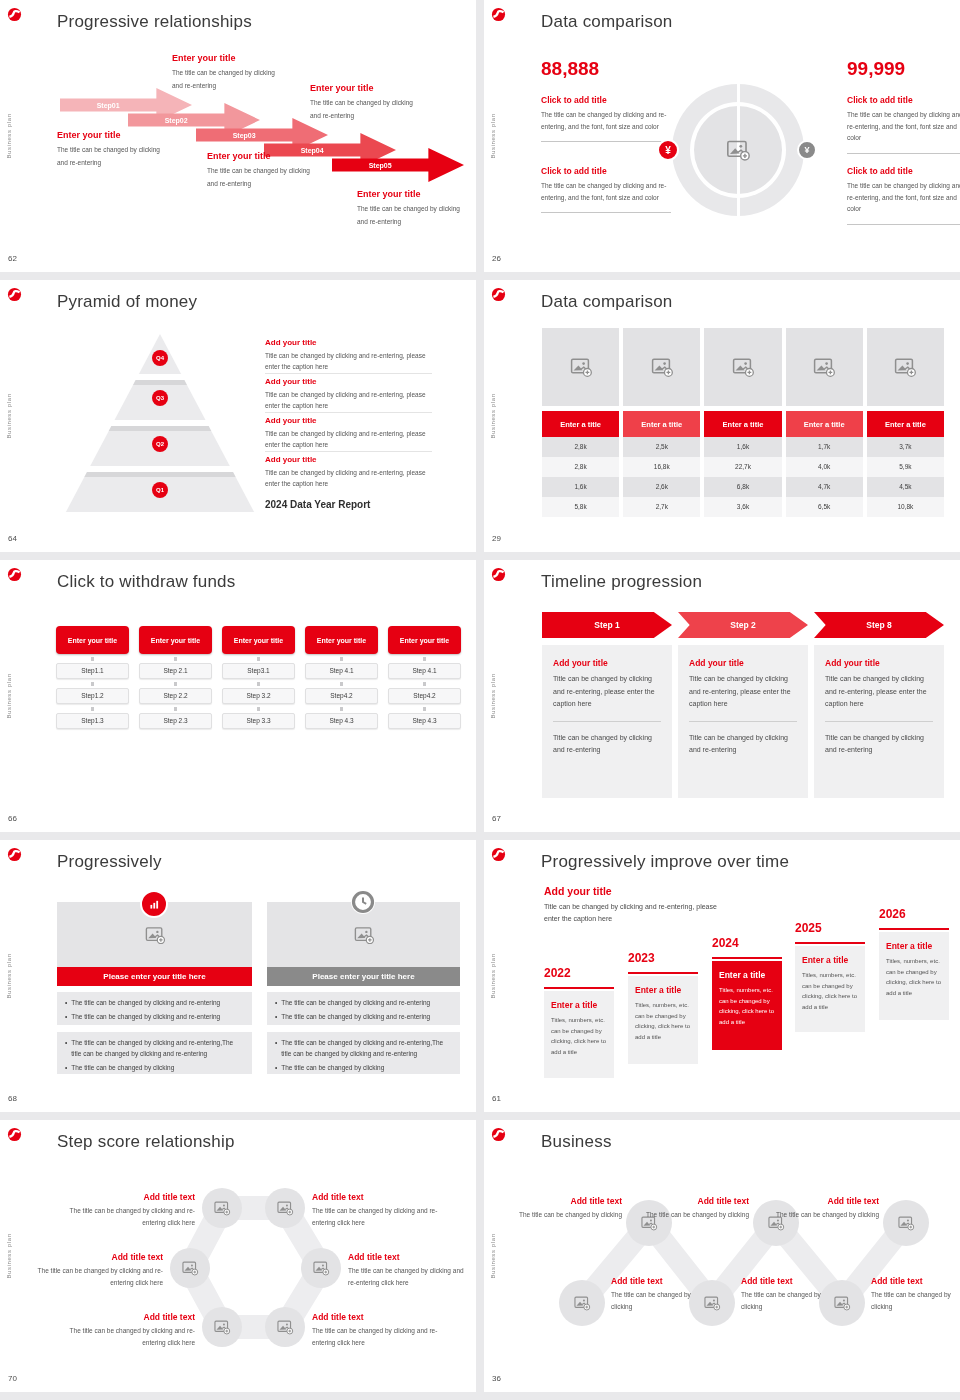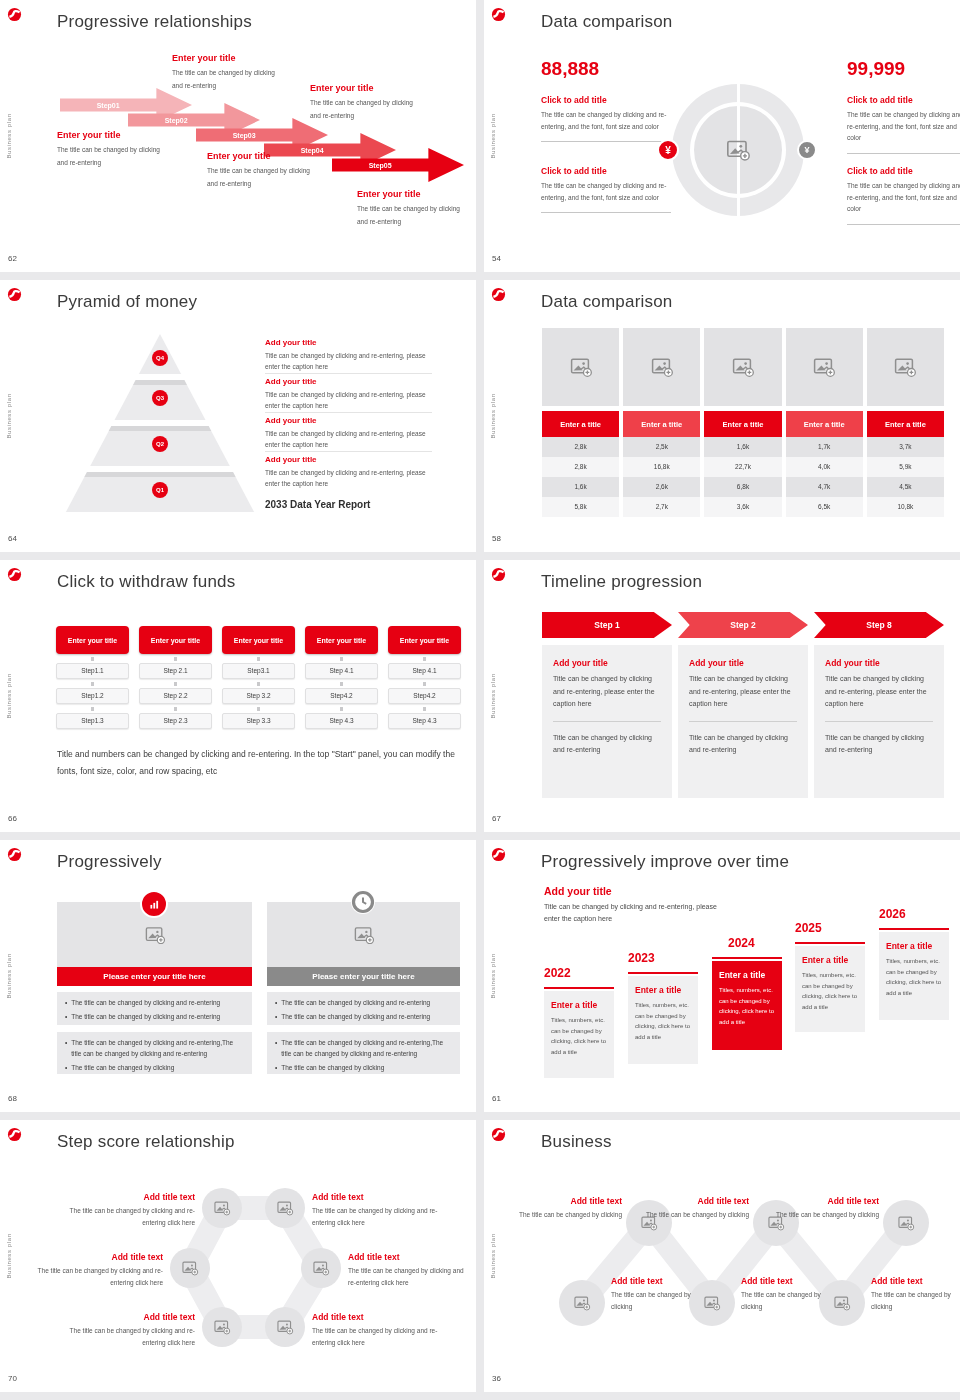--- a/index.html
+++ b/index.html
@@ -164,21 +164,21 @@
 
   <section class="slide">
     <div class="logo">
         <svg viewBox="0 0 16 16">
           <circle cx="8" cy="8" r="7" fill="#e60012"></circle>
           <path d="M2.6 10.6 C6 9.6, 6.6 8.4, 7.1 6.4 C7.6 4.4, 9.4 3.6, 13.4 5.6" stroke="#fff" stroke-width="2.5" fill="none"></path>
         </svg>
       </div>
     <div class="vlabel">Business plan</div>
     <h2 class="stitle">Data comparison</h2>
-    <div class="pagenum">54</div>
+    <div class="pagenum">26</div>
 
     <div class="bigval" style="left:57px;top:58px;">88,888</div>
     <div class="bigval" style="left:363px;top:58px;">99,999</div>
 
     <div class="cblk" style="left:57px;top:95px;width:130px;">
       <div class="cblk-h">Click to add title</div>
       <div class="cblk-b">The title can be changed by clicking and re-entering, and the font, font size and color</div>
     </div>
     <div class="cblk" style="left:57px;top:166px;width:130px;">
       <div class="cblk-h">Click to add title</div>
@@ -248,33 +248,33 @@
     <div class="p64-div" style="top:132px;"></div>
     <div class="p64-item" style="top:136px;">
       <div class="p64-h">Add your title</div>
       <div class="p64-b">Title can be changed by clicking and re-entering, please enter the caption here</div>
     </div>
     <div class="p64-div" style="top:171px;"></div>
     <div class="p64-item" style="top:175px;">
       <div class="p64-h">Add your title</div>
       <div class="p64-b">Title can be changed by clicking and re-entering, please enter the caption here</div>
     </div>
-    <div class="abs" style="left:265px;top:219px;font-size:10px;font-weight:bold;color:#2f2f2f;">2033 Data Year Report</div>
+    <div class="abs" style="left:265px;top:219px;font-size:10px;font-weight:bold;color:#2f2f2f;">2024 Data Year Report</div>
   </section>
 
   <section class="slide">
     <div class="logo">
         <svg viewBox="0 0 16 16">
           <circle cx="8" cy="8" r="7" fill="#e60012"></circle>
           <path d="M2.6 10.6 C6 9.6, 6.6 8.4, 7.1 6.4 C7.6 4.4, 9.4 3.6, 13.4 5.6" stroke="#fff" stroke-width="2.5" fill="none"></path>
         </svg>
       </div>
     <div class="vlabel">Business plan</div>
     <h2 class="stitle">Data comparison</h2>
-    <div class="pagenum">58</div>
+    <div class="pagenum">29</div>
 
     <div class="t65">
       <div>
         <div class="imgcell">
             <div class="ph-icon">
               <svg viewBox="0 0 24 24">
                 <rect x="2.6" y="4.2" width="16.8" height="13.6" rx="1.4" fill="none" stroke="#8f8f8f" stroke-width="1.5"></rect>
                 <circle cx="14.6" cy="8.6" r="1.3" fill="#8f8f8f"></circle>
                 <path d="M4.6 15.6 L9.4 10.4 L13.6 15.2 Z" fill="#8f8f8f"></path>
                 <path d="M12.2 14 L14.8 12.2 L17.6 14.8" stroke="#8f8f8f" stroke-width="1.4" fill="none"></path>
@@ -412,21 +412,20 @@
     <div class="box66" style="left:305px;top:153px;">Step 4.3</div>
 
     <div class="btn66" style="left:388px;top:66px;">Enter your title</div>
     <div class="tick66" style="left:423px;top:97px;"></div>
     <div class="box66" style="left:388px;top:103px;">Step 4.1</div>
     <div class="tick66" style="left:423px;top:122px;"></div>
     <div class="box66" style="left:388px;top:128px;">Step4.2</div>
     <div class="tick66" style="left:423px;top:147px;"></div>
     <div class="box66" style="left:388px;top:153px;">Step 4.3</div>
 
-    <div class="note66">Title and numbers can be changed by clicking and re-entering. In the top "Start" panel, you can modify the fonts, font size, color, and row spacing, etc</div>
   </section>
 
   <section class="slide">
     <div class="logo">
         <svg viewBox="0 0 16 16">
           <circle cx="8" cy="8" r="7" fill="#e60012"></circle>
           <path d="M2.6 10.6 C6 9.6, 6.6 8.4, 7.1 6.4 C7.6 4.4, 9.4 3.6, 13.4 5.6" stroke="#fff" stroke-width="2.5" fill="none"></path>
         </svg>
       </div>
     <div class="vlabel">Business plan</div>
@@ -573,21 +572,21 @@
       <div class="yb">Titles, numbers, etc. can be changed by clicking, click here to add a title</div>
     </div>
 
     <div class="yr69" style="left:144px;top:111px;">2023</div>
     <div class="yline69" style="left:144px;top:132px;"></div>
     <div class="ybox69" style="left:144px;top:136px;height:88px;">
       <div class="yh">Enter a title</div>
       <div class="yb">Titles, numbers, etc. can be changed by clicking, click here to add a title</div>
     </div>
 
-    <div class="yr69" style="left:244px;top:96px;">2024</div>
+    <div class="yr69" style="left:228px;top:96px;">2024</div>
     <div class="yline69" style="left:228px;top:117px;"></div>
     <div class="ybox69 hot" style="left:228px;top:121px;height:89px;">
       <div class="yh">Enter a title</div>
       <div class="yb">Titles, numbers, etc. can be changed by clicking, click here to add a title</div>
     </div>
 
     <div class="yr69" style="left:311px;top:81px;">2025</div>
     <div class="yline69" style="left:311px;top:102px;"></div>
     <div class="ybox69" style="left:311px;top:106px;height:86px;">
       <div class="yh">Enter a title</div>

